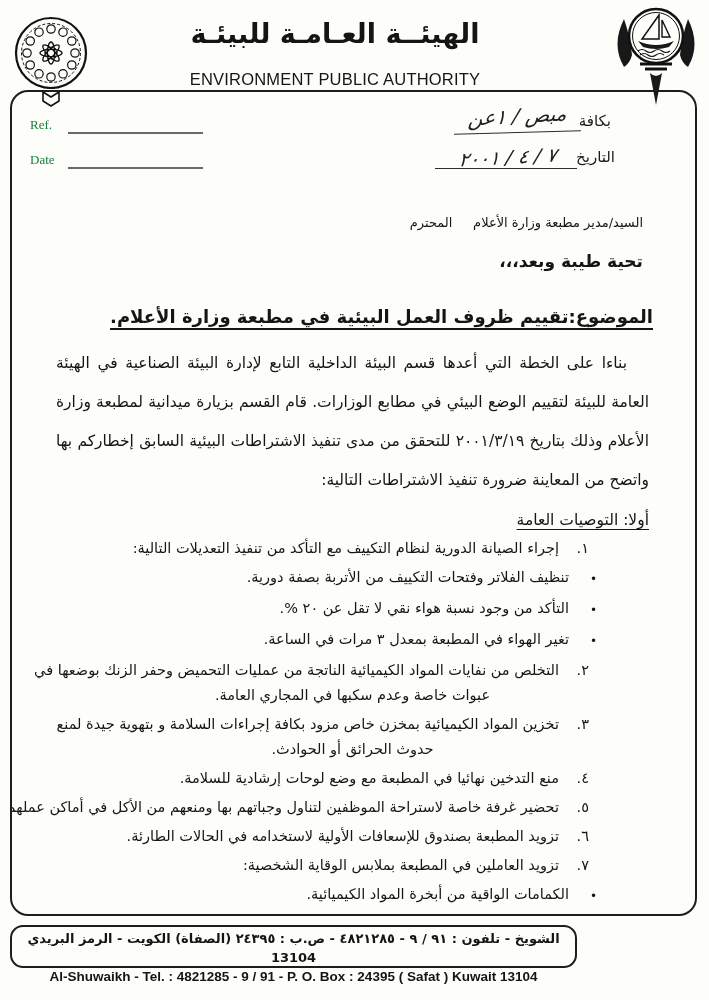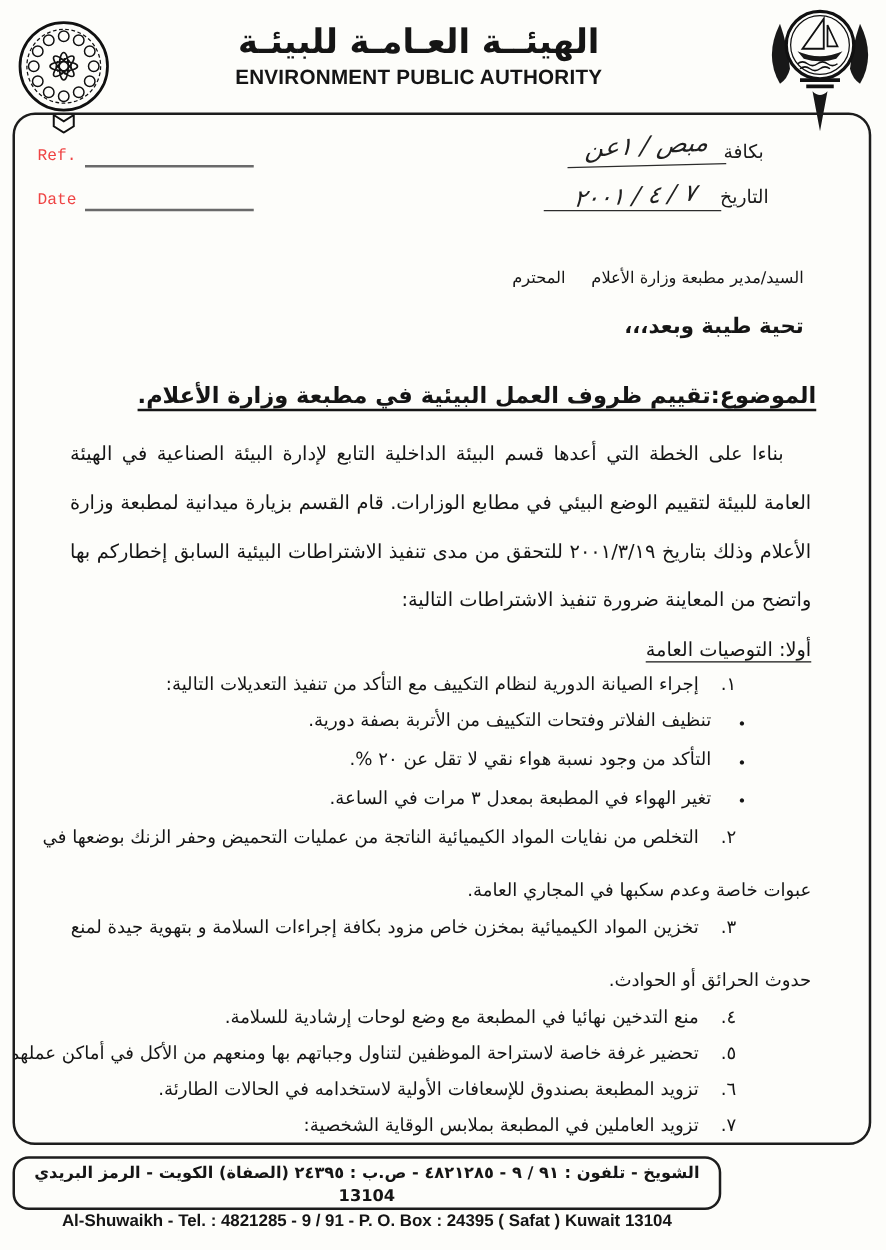--- a/index.html
+++ b/index.html
@@ -11,31 +11,31 @@
     position:relative;
   }
   .page { position:absolute; inset:0; }
 
   
   .header { position:absolute; top:0; left:0; right:0; height:101px; }
   .emblem-left { position:absolute; left:12px; top:13px; width:78px; height:94px; }
   .emblem-right { position:absolute; right:6px; top:3px; width:94px; height:104px; }
   .titles { position:absolute; left:110px; top:18px; width:450px; text-align:center; }
   .title-ar { font-size:27px; font-weight:bold; direction:rtl; letter-spacing:0.5px; line-height:32px; }
-  .title-en { font-family:"Liberation Sans", sans-serif; font-size:16.5px; font-weight:bold;
-              letter-spacing:0.2px; margin-top:3px; }
+  .title-en { font-family:"Liberation Sans", sans-serif; font-size:16.5px; font-weight:normal;
+              letter-spacing:0.2px; margin-top:20px; }
 
   
   .main-box {
     position:absolute; left:10px; top:90px; width:687px; height:826px;
     border:2px solid #1d1d1d; border-radius:18px; overflow:hidden;
     background:transparent;
   }
   .ref-abs { position:absolute; top:0; left:0; right:0; height:102px; }
-  .lbl-en { position:absolute; font-family:Liberation Mono, monospace; font-size:13px; color:#ef4444; }
+  .lbl-en { position:absolute; font-family:Liberation Serif, serif; font-size:13px; color:#15803d; }
   .ref-label { left:18px; top:25px; }
   .date-label { left:18px; top:60px; }
   .ref-line  { position:absolute; left:56px; top:40px; width:135px; border-bottom:2px solid #6a6a6a; }
   .date-line { position:absolute; left:56px; top:75px; width:135px; border-bottom:2px solid #6a6a6a; }
   .lbl-ar { position:absolute; font-size:15px; direction:rtl; color:#1a1a1a; }
   .raqam-label { right:84px; top:20px; }
   .tareekh-label { right:80px; top:56px; }
   .num-line  { position:absolute; right:114px; top:40px; width:127px; border-bottom:1.5px solid #2c2c2c; transform:rotate(-1.5deg); }
   .date-line2{ position:absolute; right:118px; top:76px; width:142px; border-bottom:1.5px solid #2c2c2c; }
   .hand { position:absolute; direction:rtl; font-style:italic; color:#202020;
@@ -58,21 +58,21 @@
            line-height:39px; margin-top:12px; text-indent:22px; }
 
   .heading { direction:rtl; text-align:right; font-size:15.5px; line-height:24px; margin-top:8px;
              text-decoration:underline; text-underline-offset:4px; }
 
   .list { margin-top:2px; }
   .num-row { display:flex; direction:rtl; padding-right:60px; font-size:14.5px;
              line-height:25px; margin-top:4px; }
   .num-marker { flex:0 0 30px; }
   .num-text { white-space:nowrap; }
-  .cont-line { direction:rtl; font-size:14.5px; line-height:25px; margin-top:18px; }
+  .cont-line { direction:rtl; text-align:center; font-size:14.5px; line-height:25px; margin-top:0; }
   .bullet-row { display:flex; direction:rtl; padding-right:52px; font-size:14.5px;
                 line-height:25px; margin-top:4px; }
   .bullet-dot { flex:0 0 28px; font-size:12px; padding-top:2px; }
   .bullet-text { white-space:nowrap;text-align:right; }
 
   
   .footer-box {
     position:absolute; left:10px; top:925px; width:567px; height:43px;
     border:2px solid #1d1d1d; border-radius:13px; text-align:center; padding-top:2px;
   }

